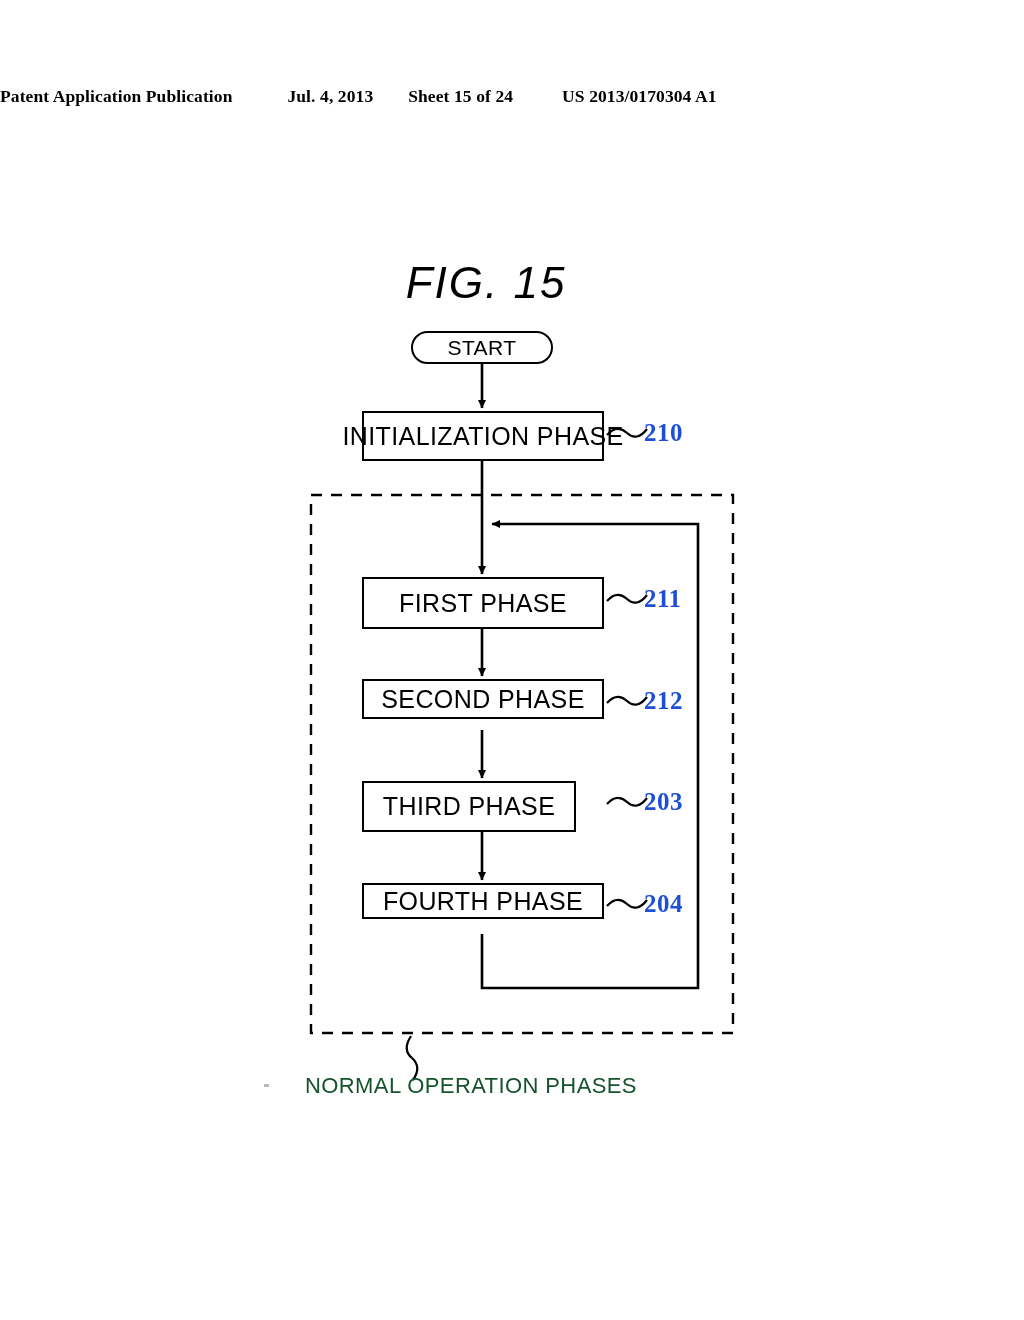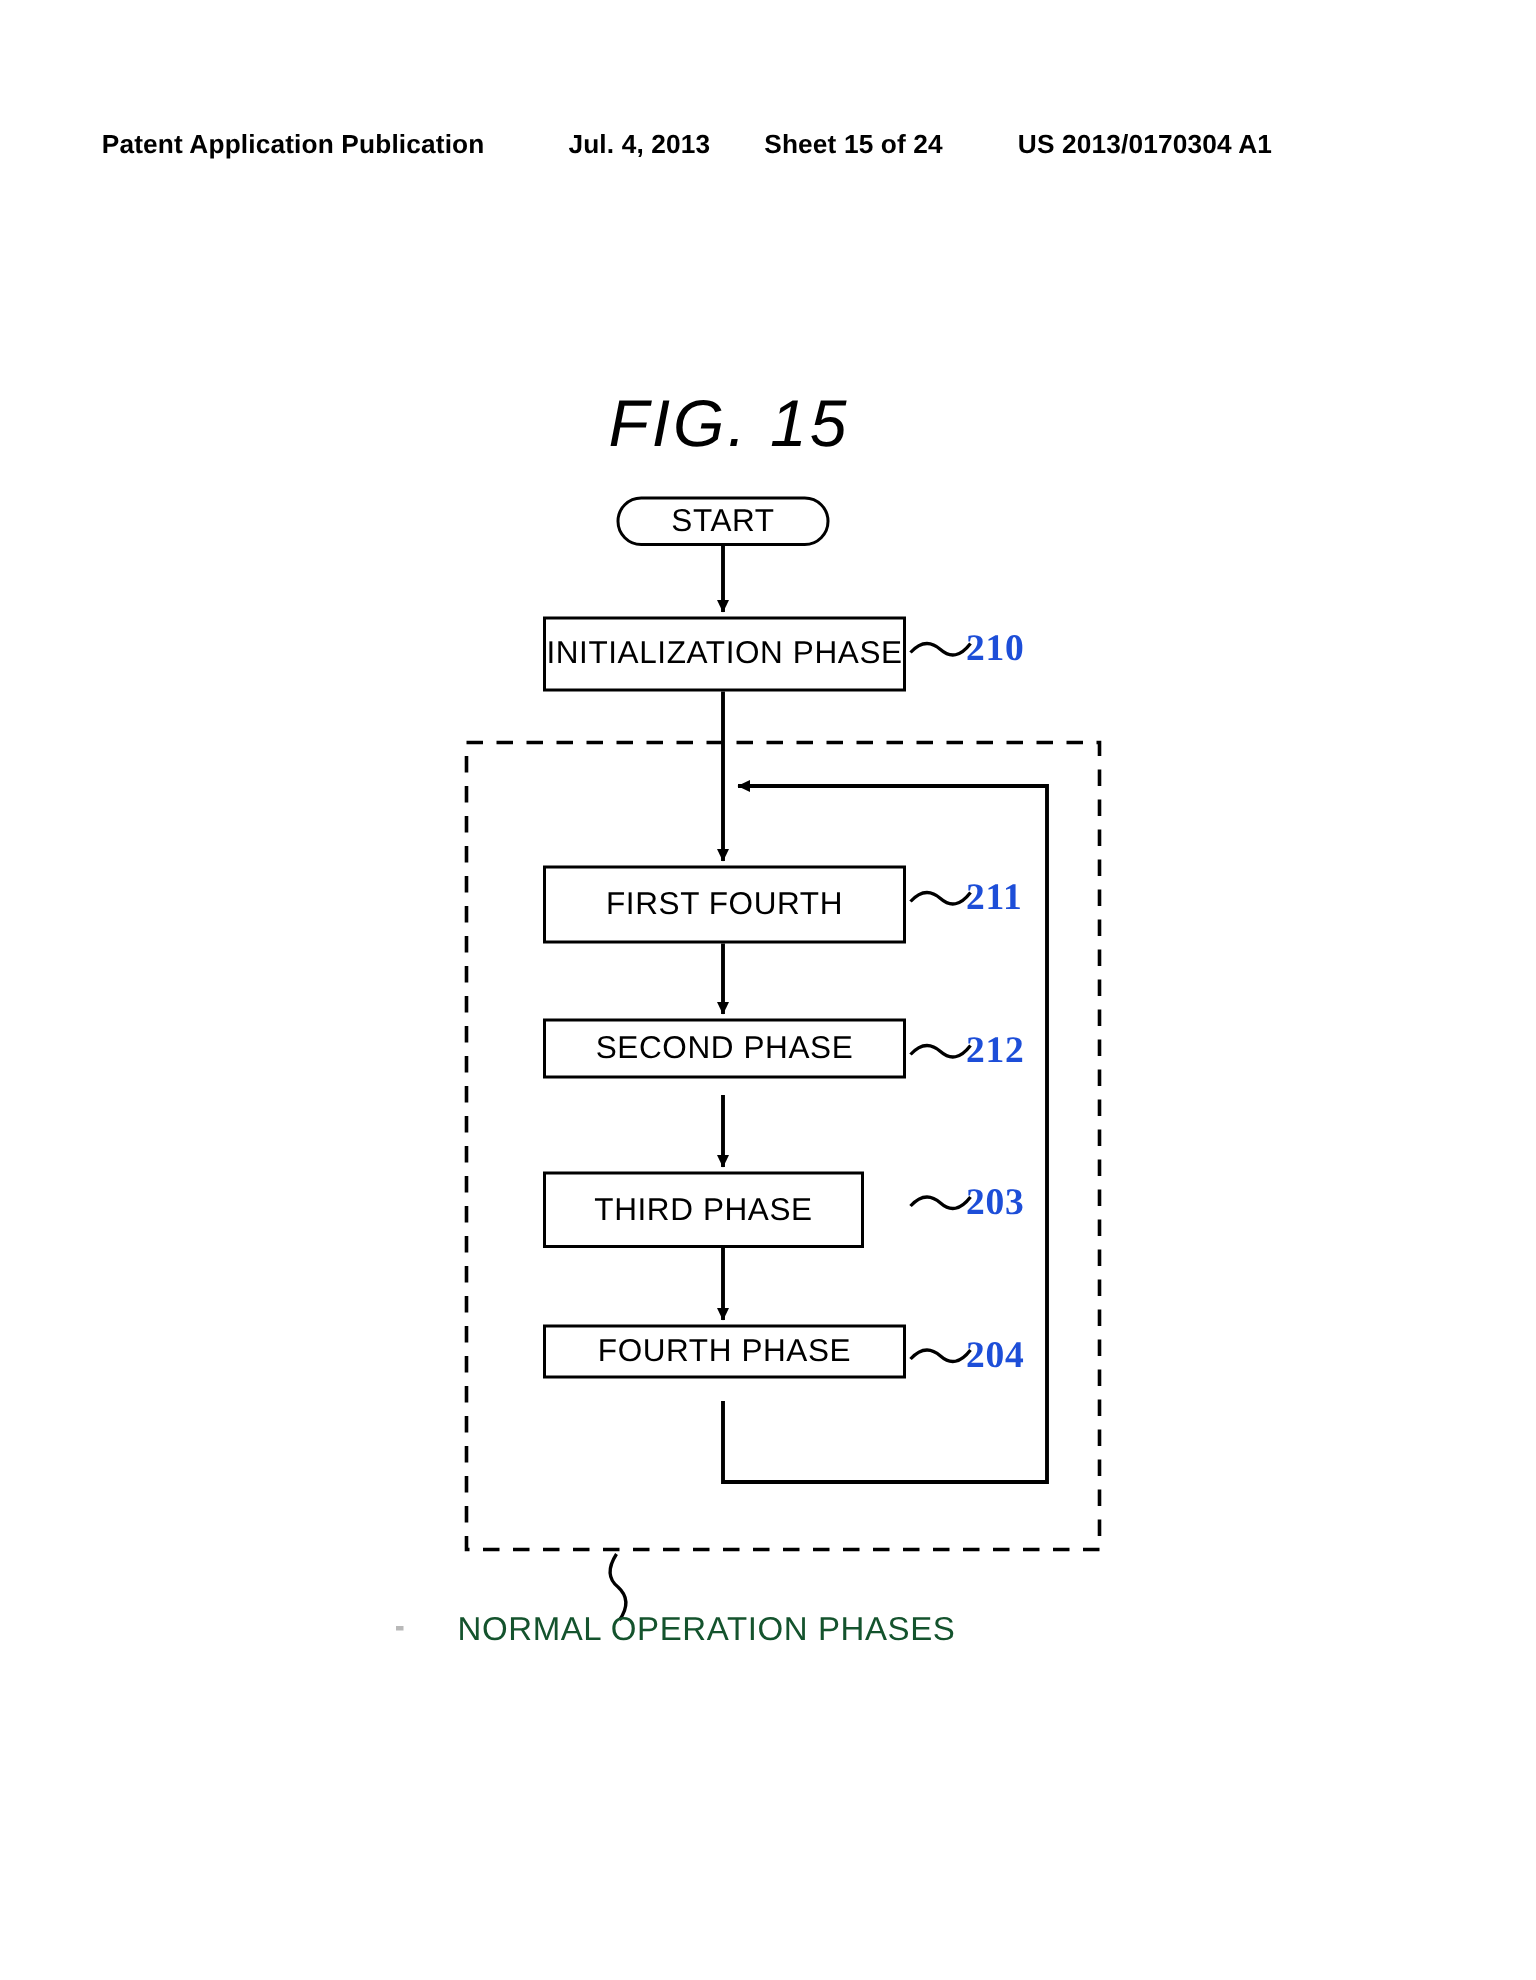--- a/index.html
+++ b/index.html
@@ -15,22 +15,22 @@
     color: #000000;
     overflow: hidden;
   }
 
   
   .page-header {
     position: absolute;
     top: 86px;
     left: 0;
     width: 848px;
-    text-align: right;
-    font-family: Liberation Sans, sans-serif;
+    text-align: left;
+    font-family: Liberation Serif, serif;
     font-weight: bold;
     font-size: 17.5px;
     letter-spacing: 0.1px;
     white-space: nowrap;
   }
   .page-header .seg { display: inline-block; }
   .gap-lg { display: inline-block; width: 46px; }
   .gap-md { display: inline-block; width: 26px; }
   .gap-xl { display: inline-block; width: 40px; }
 
@@ -60,21 +60,21 @@
   
   .node {
     position: absolute;
     box-sizing: border-box;
     border: 2.5px solid #000;
     background: #fff;
     display: flex;
     align-items: center;
     justify-content: center;
     font-family: "Liberation Sans", sans-serif;
-    font-size: 21px;
+    font-size: 25px;
     letter-spacing: 0.4px;
     white-space: nowrap;
     color: #000;
   }
   .node.start {
     border-width: 2.5px;
     border-radius: 26px;
     font-size: 21px;
   }
 
@@ -154,21 +154,21 @@
 
 <div class="node start" style="left:411px; top:331px; width:142px; height:33px;">
   <span>START</span>
 </div>
 
 <div class="node" style="left:362px; top:411px; width:242px; height:50px;">
   <span>INITIALIZATION PHASE</span>
 </div>
 
 <div class="node" style="left:362px; top:577px; width:242px; height:52px;">
-  <span>FIRST FOURTH</span>
+  <span>FIRST PHASE</span>
 </div>
 
 <div class="node" style="left:362px; top:679px; width:242px; height:40px;">
   <span>SECOND PHASE</span>
 </div>
 
 <div class="node" style="left:362px; top:781px; width:214px; height:51px;">
   <span>THIRD PHASE</span>
 </div>
 

